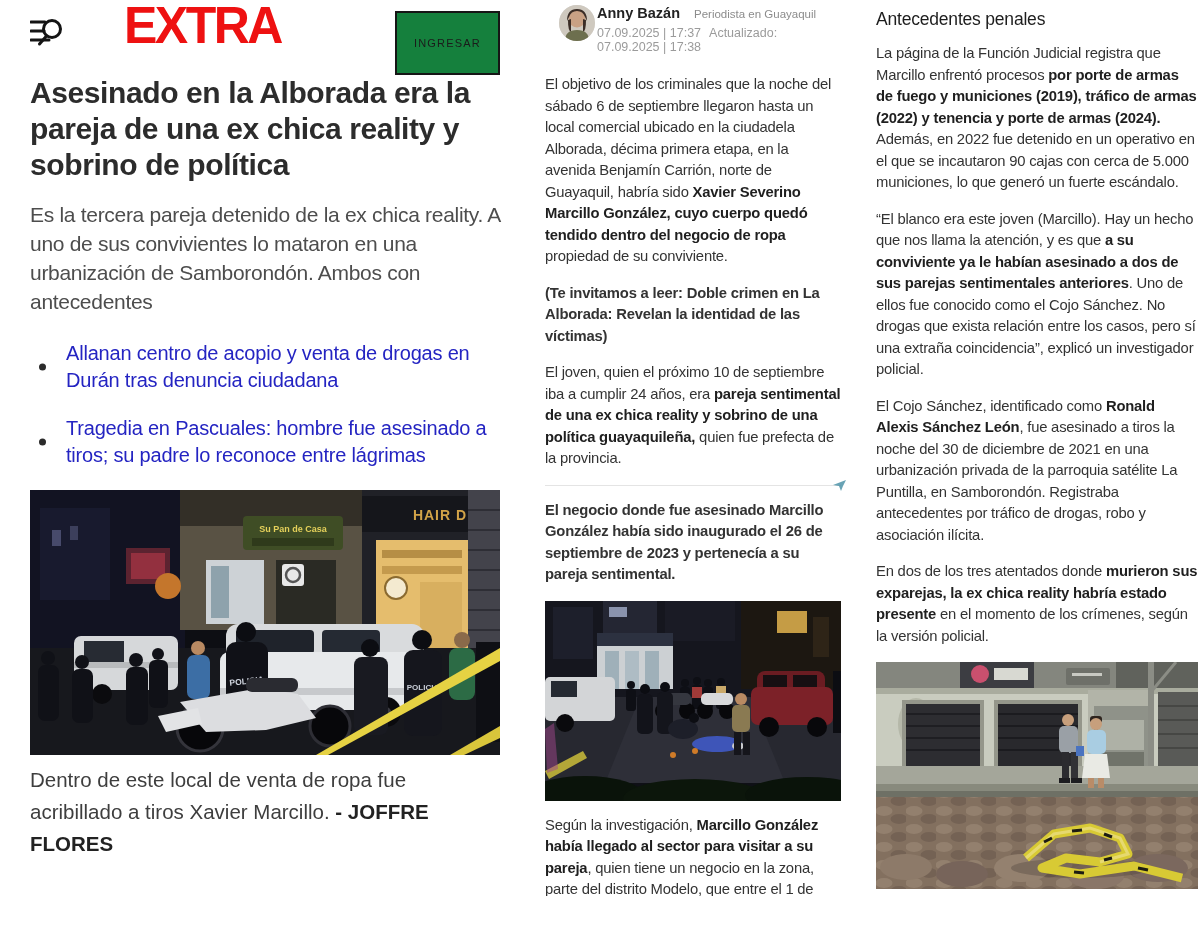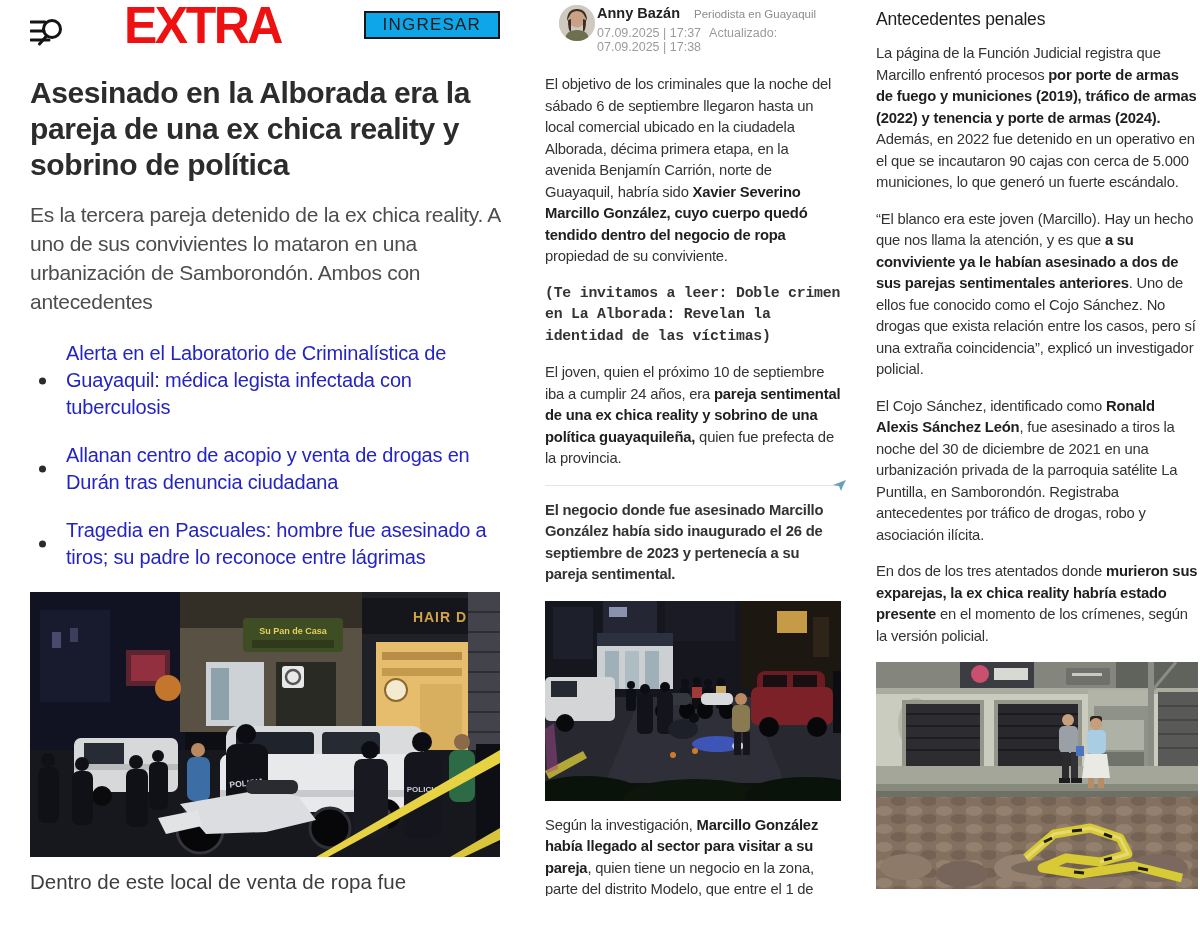--- a/index.html
+++ b/index.html
@@ -7,21 +7,21 @@
   .page{position:relative;width:1200px;height:896px;background:#fff;overflow:hidden;}
   .col{position:absolute;top:0;}
   .col-left{left:30px;width:470px;}
   .col-mid{left:545px;width:296px;}
   .col-right{left:876px;width:322px;}
 
   
   .lhead{position:relative;height:60px;}
   .menu-ico{position:absolute;left:0;top:16px;width:34px;height:32px;cursor:pointer;}
   .brand{position:absolute;left:94px;top:-4px;font-size:50px;font-weight:800;letter-spacing:-2.5px;transform:scaleY(1.04);cursor:pointer;}
-  .login-btn{position:absolute;right:0;top:11px;border:2px solid #161616;background:#0ea5e9;color:#1b1b1b;font-family:"Liberation Sans",sans-serif;font-size:17px;letter-spacing:1.2px;padding:2px 17px;cursor:pointer;}
+  .login-btn{position:absolute;right:0;top:11px;border:2px solid #161616;background:#15803d;color:#1b1b1b;font-family:"Liberation Sans",sans-serif;font-size:11px;letter-spacing:1.2px;padding:24px 17px;cursor:pointer;}
 
   h1.headline{margin:15px 0 0;font-size:30px;line-height:36px;font-weight:700;color:#2c2c2c;letter-spacing:-0.4px;}
   .subhead{margin-top:17px;font-size:21px;line-height:29px;color:#4d4d4d;letter-spacing:-0.3px;}
   ul.related{list-style:none;margin:24px 0 0;padding:0;}
   ul.related li{position:relative;padding-left:36px;margin-bottom:21px;font-size:20px;line-height:27px;color:#2424c2;letter-spacing:-0.2px;cursor:pointer;}
   ul.related li::before{content:"";position:absolute;left:9px;top:50%;transform:translateY(-50%);width:7px;height:7px;border-radius:50%;background:#2b2b2b;}
   figure{margin:0;}
   .lead-fig{margin-top:6px;}
   .ph{display:block;}
   .lead-cap{margin-top:9px;font-size:20.5px;line-height:32px;color:#3e3e3e;}
@@ -31,21 +31,21 @@
   .author{position:relative;min-height:46px;padding-left:52px;padding-top:5px;box-sizing:border-box;}
   .avatar{position:absolute;left:14px;top:5px;width:36px;height:36px;border-radius:50%;overflow:hidden;background:#ddd;}
   .a-line1{font-size:14.5px;color:#222;}
   .a-name{font-weight:700;cursor:pointer;}
   .a-role{font-size:11.5px;color:#8c8c8c;font-weight:400;margin-left:14px;}
   .a-date{font-size:12.5px;color:#9b9b9b;margin-top:5px;}
   .a-date .upd{margin-left:8px;}
   .col-mid p, .col-right p{font-size:14.8px;line-height:21.5px;letter-spacing:-0.2px;color:#333;margin:0 0 15px;}
   .col-mid p b, .col-right p b{color:#1f1f1f;}
   .col-mid .first{margin-top:20px;}
-  .invite{color:#d31d24;font-weight:700;cursor:pointer;font-family:Liberation Mono, monospace;}
+  .invite{color:#d31d24;font-weight:700;cursor:pointer;}
   .mid-div{position:relative;border:none;border-top:1px solid #e4e4e4;margin:2px 0 14px;}
   .highlight{font-weight:700;font-size:16px;line-height:22.5px;color:#222;margin:0 0 18px;}
   .mid-fig{margin:4px 0 14px;}
 
   
   .col-right h2{margin:9px 0 13px;font-size:17.5px;font-weight:400;color:#1d1d1d;letter-spacing:-0.2px;}
   .right-fig{margin-top:4px;}
 </style>
 </head>
 <body>
@@ -64,21 +64,20 @@
         </g>
       </svg>
       <div class="brand" style="color:#ee1111">EXTRA</div>
       <button class="login-btn">INGRESAR</button>
     </div>
 
     <h1 class="headline">Asesinado en la Alborada era la pareja de una ex chica reality y sobrino de política</h1>
     <div class="subhead">Es la tercera pareja detenido de la ex chica reality. A uno de sus convivientes lo mataron en una urbanización de Samborondón. Ambos con antecedentes</div>
 
     <ul class="related">
-      <li>Alerta en el Laboratorio de Criminalística de Guayaquil: médica legista infectada con tuberculosis</li>
       <li>Allanan centro de acopio y venta de drogas en Durán tras denuncia ciudadana</li>
       <li>Tragedia en Pascuales: hombre fue asesinado a tiros; su padre lo reconoce entre lágrimas</li>
     </ul>
 
     <figure class="lead-fig">
       <svg class="ph" width="470" height="265" viewBox="0 0 470 265" role="img">
         <rect width="470" height="265" fill="#0d0e13"></rect>
         <rect x="0" y="0" width="155" height="160" fill="#121322"></rect>
         <rect x="10" y="18" width="70" height="92" fill="#181a2e"></rect>
         <rect x="22" y="40" width="9" height="16" fill="#474a6b"></rect>

